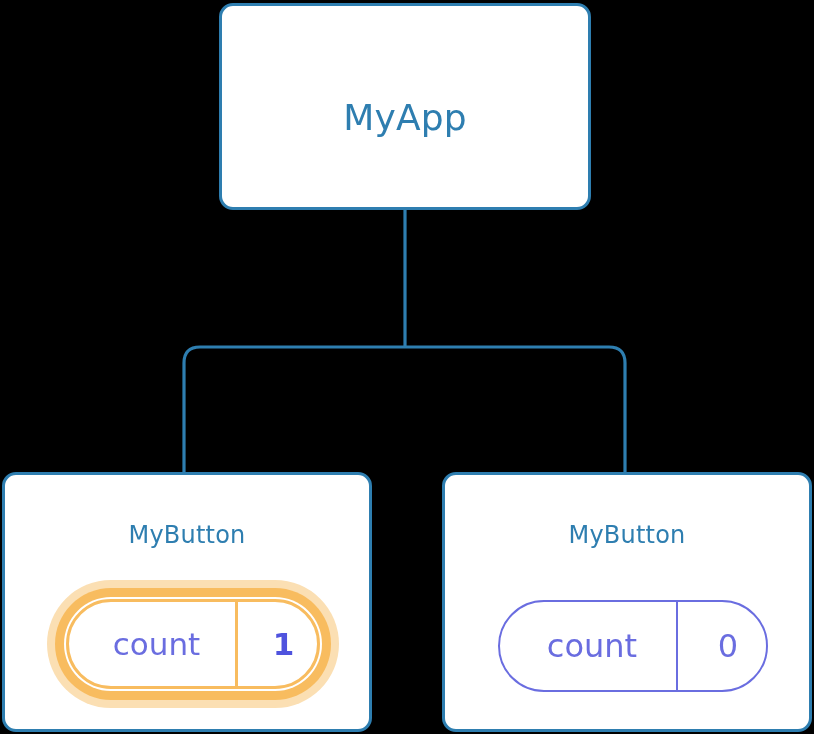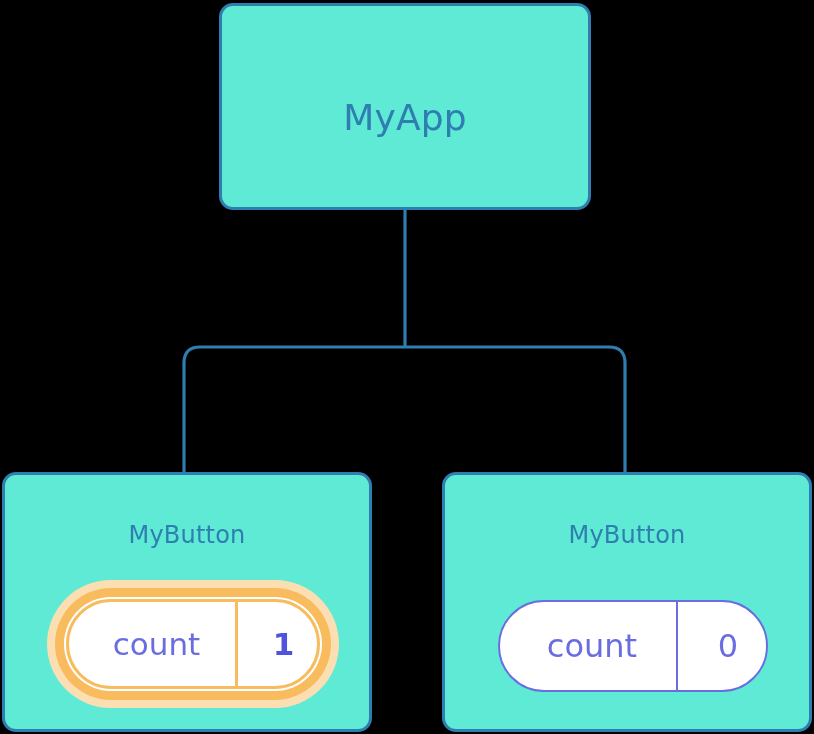--- a/index.html
+++ b/index.html
@@ -21,21 +21,21 @@
     position: absolute;
     left: 0; top: 0;
     width: 814px;
     height: 734px;
     pointer-events: none;
   }
 
   
   .node-box {
     position: absolute;
-    background: #5eead4;
+    background: #ffffff;
     border: 3px solid #2E7EB0;
     border-radius: 14px;
     box-sizing: border-box;
   }
   #node-root {
     left: 219px;
     top: 3px;
     width: 372px;
     height: 207px;
   }

